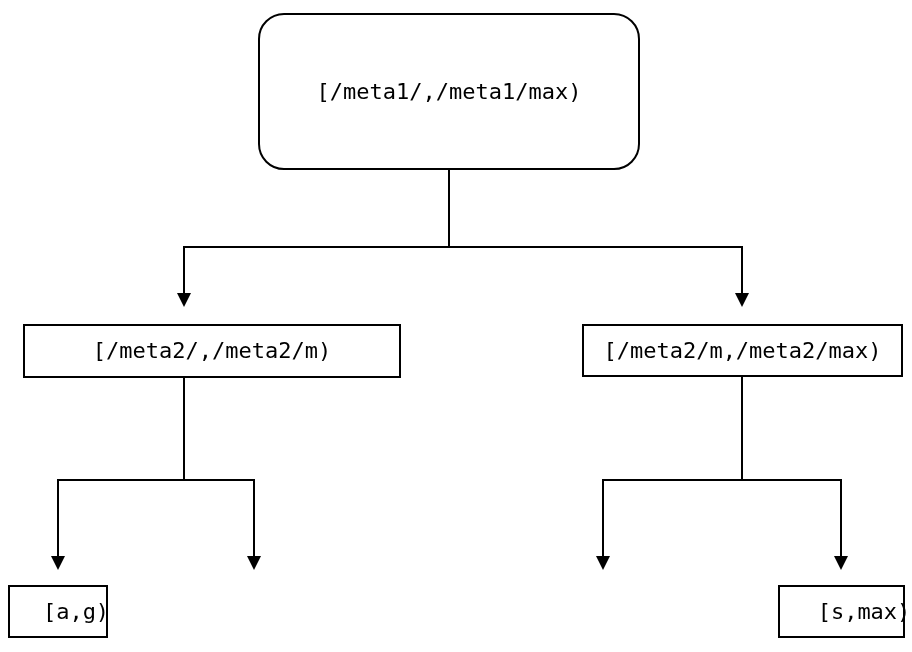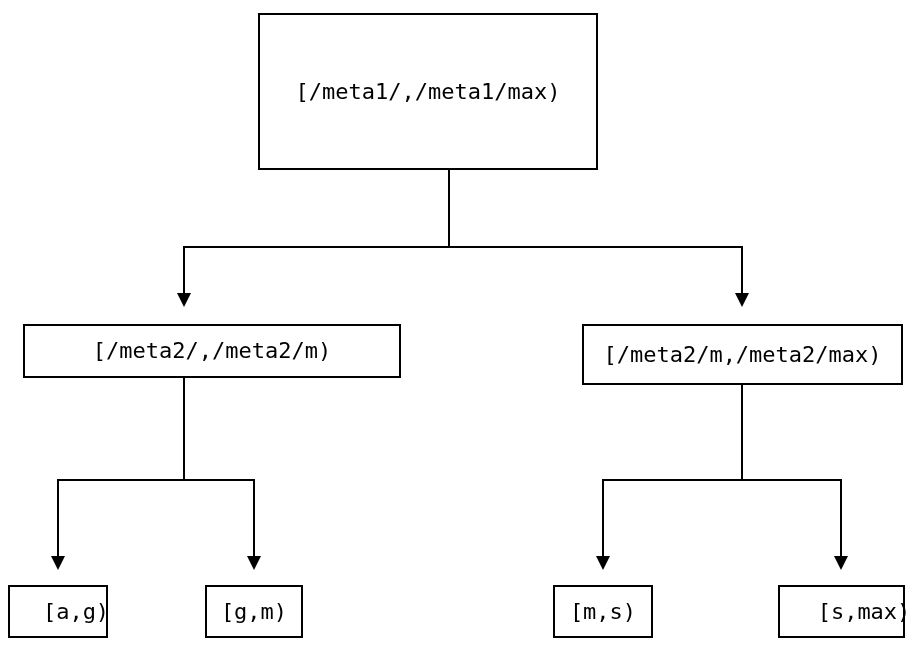--- a/index.html
+++ b/index.html
@@ -28,23 +28,23 @@
     border: 2px solid #000000;
     background: #ffffff;
     color: #000000;
     display: flex;
     align-items: center;
     justify-content: center;
     font-size: 22px;
     line-height: 1;
     white-space: nowrap;
   }
-  .node-root        { left: 258px; top: 13px;  width: 340px; height: 157px; }
+  .node-root        { left: 258px; top: 13px;  width: 382px; height: 157px; border-radius: 26px; }
   .node-left        { left: 23px;  top: 324px; width: 378px; height: 54px;  }
-  .node-right       { left: 582px; top: 324px; width: 321px; height: 61px;  }
+  .node-right       { left: 582px; top: 324px; width: 321px; height: 53px;  }
   .node-left-left   { left: 8px;   top: 585px; width: 100px; height: 53px; padding-left: 36px;  }
   .node-left-right  { left: 205px; top: 585px; width: 98px;  height: 53px;  }
   .node-right-left  { left: 553px; top: 585px; width: 100px; height: 53px;  }
   .node-right-right { left: 778px; top: 585px; width: 127px; height: 53px; padding-left: 45px;  }
   .edge-line {
     stroke: #000000;
     stroke-width: 2;
     fill: none;
   }
   .arrowhead {
@@ -90,25 +90,19 @@
   </div>
 
   <div class="tree-node node-right">
     <span>[/meta2/m,/meta2/max)</span>
   </div>
 
   <div class="tree-node node-left-left">
     <span>[a,g)</span>
   </div>
 
-  <div class="tree-node node-left-right">
-    <span>[g,m)</span>
-  </div>
 
-  <div class="tree-node node-right-left">
-    <span>[m,s)</span>
-  </div>
 
   <div class="tree-node node-right-right">
     <span>[s,max)</span>
   </div>
 
 </div>
 
 </body></html>

